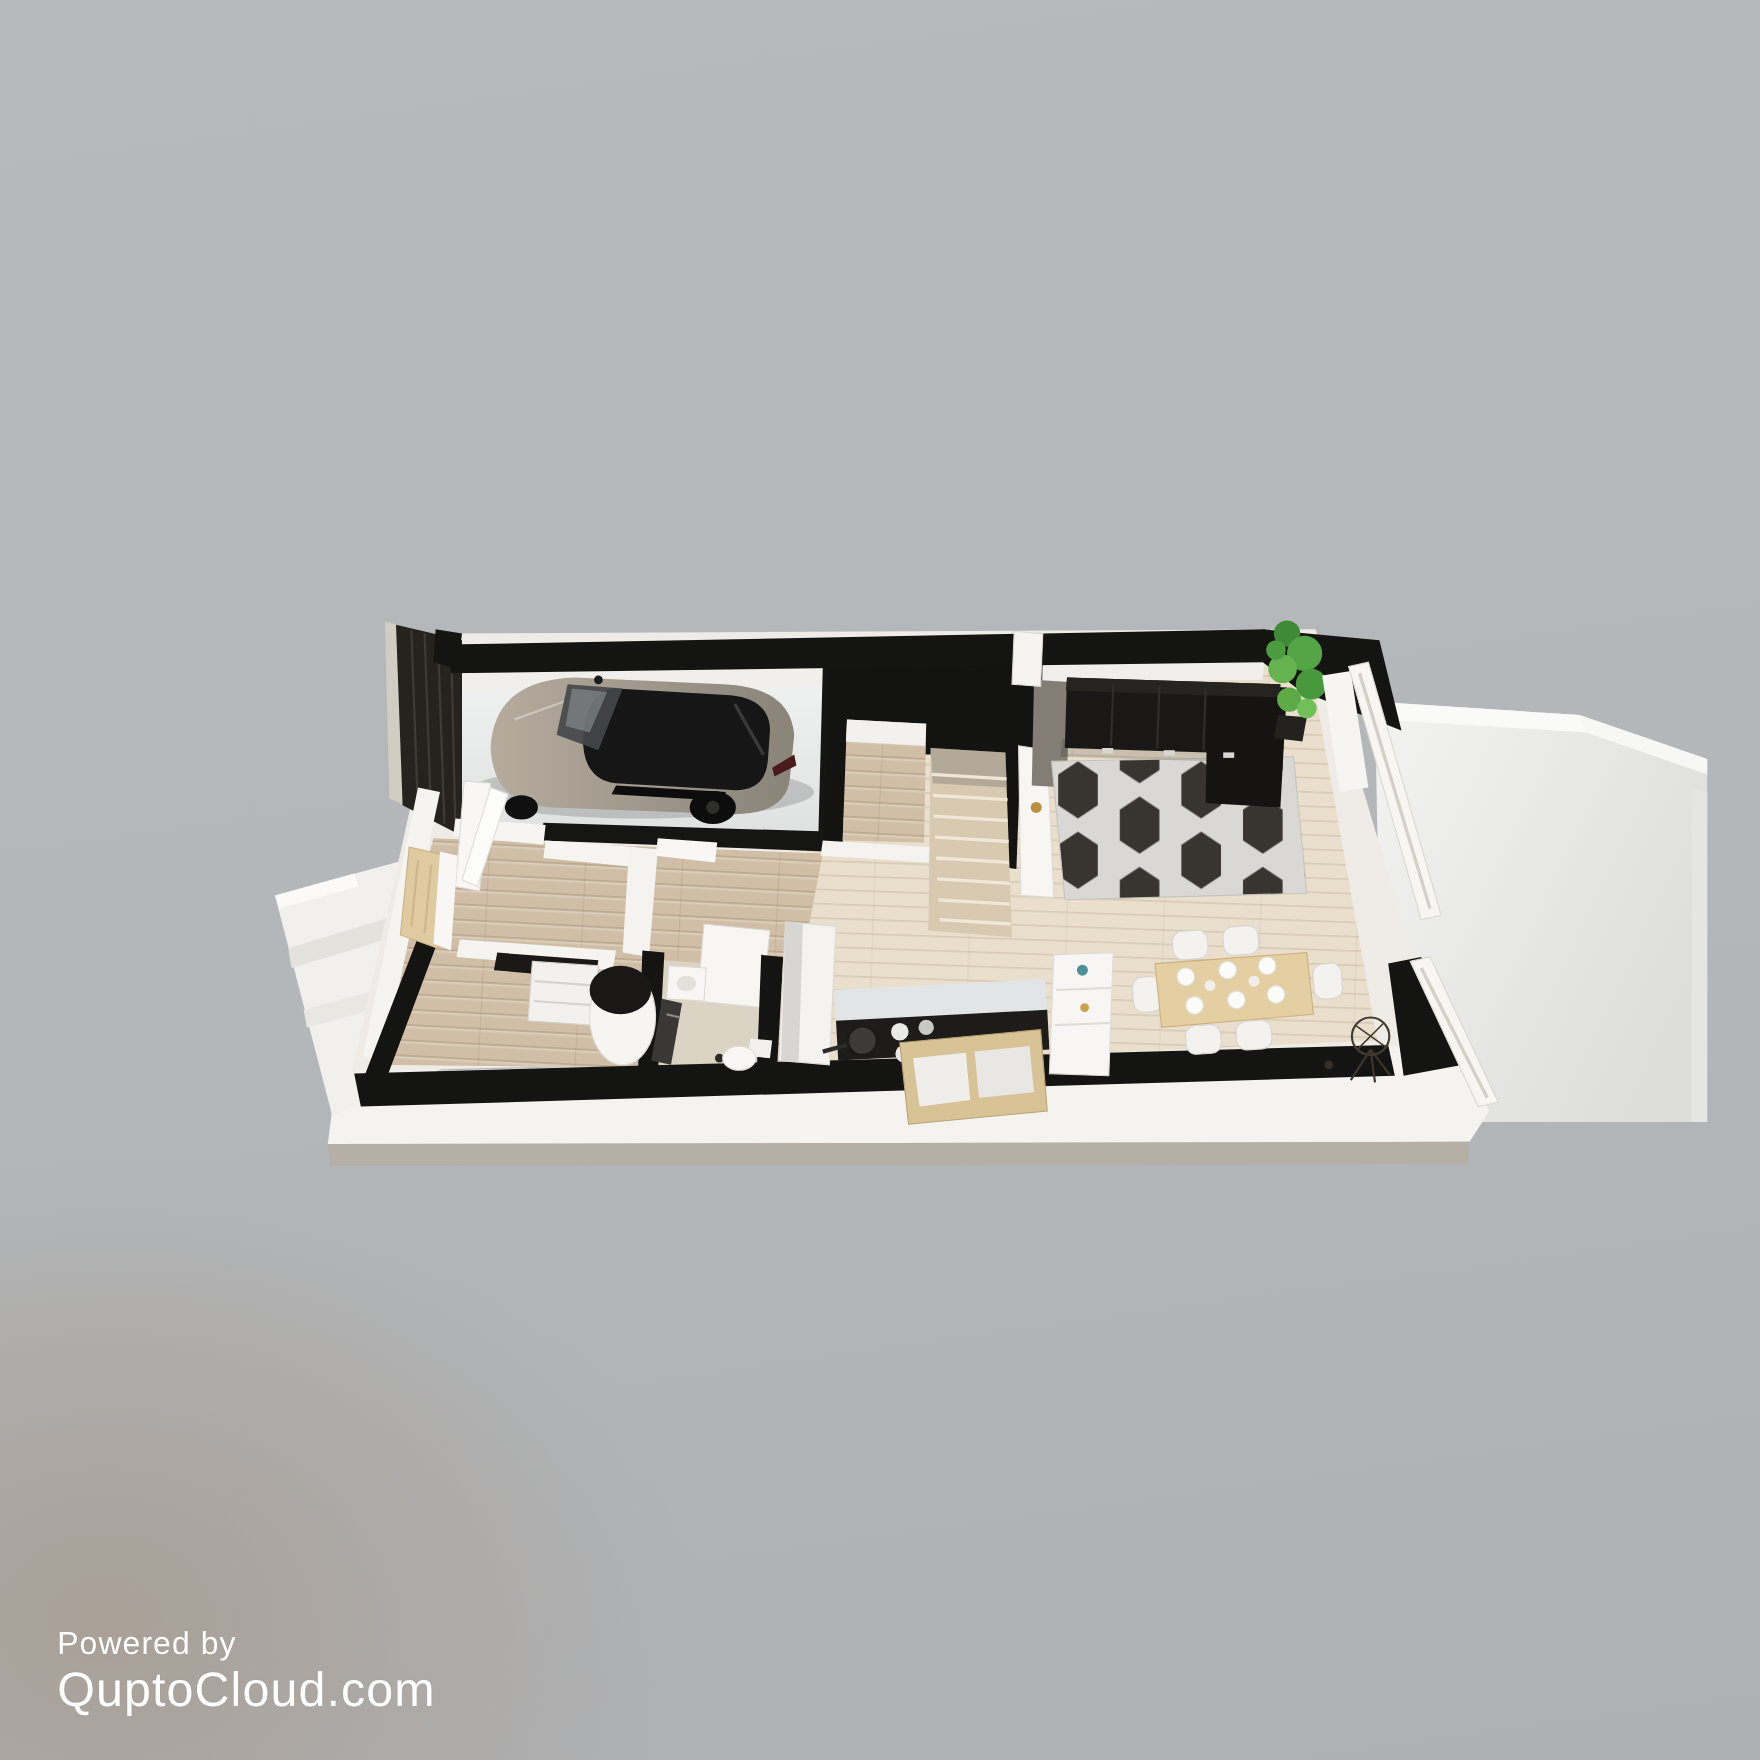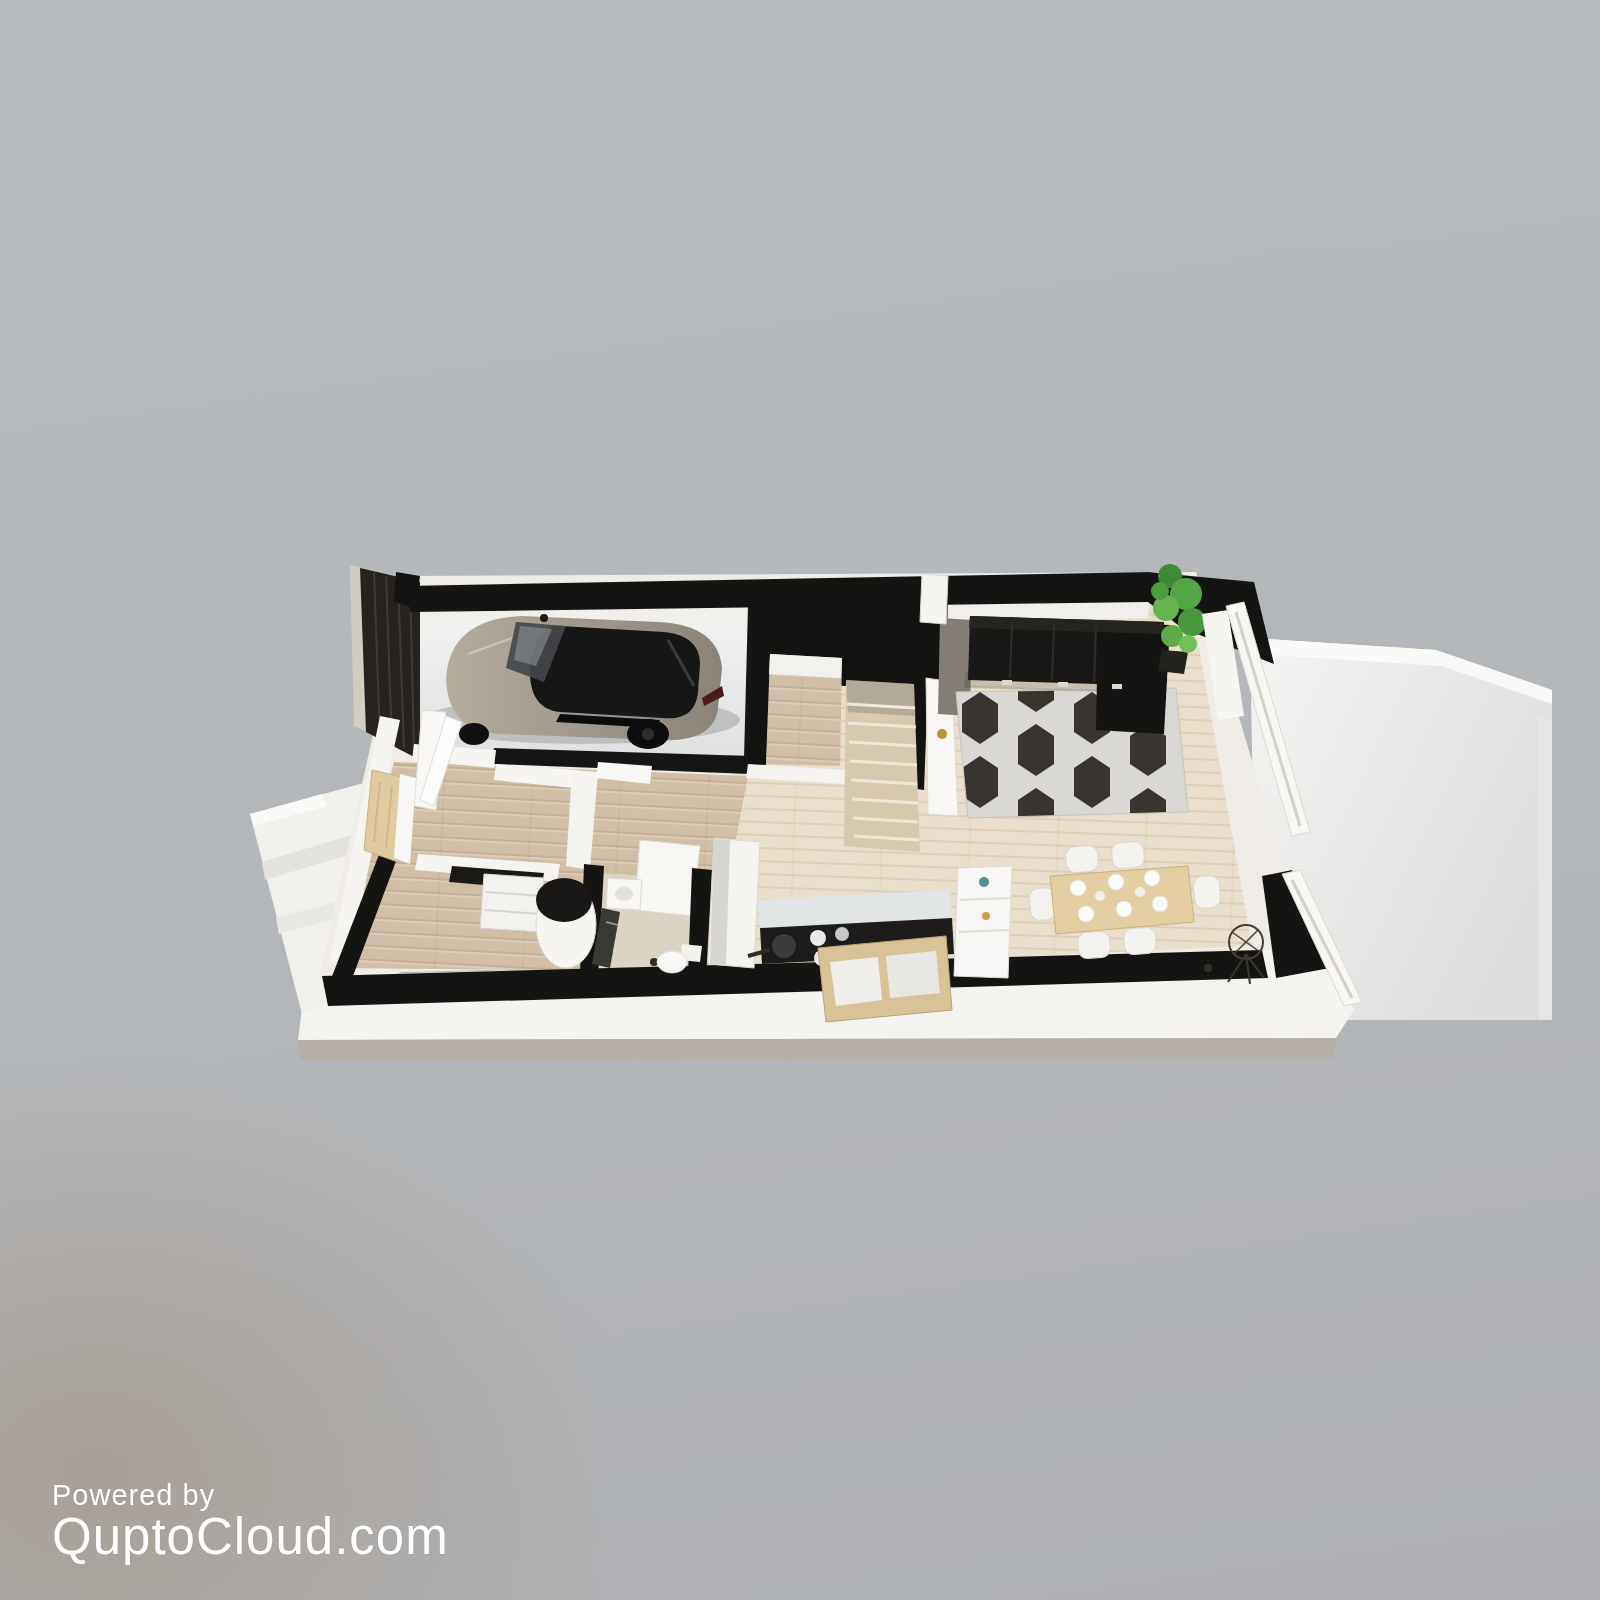--- a/index.html
+++ b/index.html
@@ -10,21 +10,21 @@
       radial-gradient(ellipse 900px 700px at 6% 92%, rgba(168,158,148,0.9) 0%, rgba(168,158,148,0) 60%),
       linear-gradient(172deg,#b7babd 0%,#b4b7ba 55%,#aeb0b3 100%);
   }
   .render-wrap{position:absolute;inset:0;margin-top:16px;}
   svg{position:absolute;left:0;top:0;}
   .watermark{
     position:absolute;left:52px;top:1462px;color:#ffffff;
     text-shadow:0 0 2px rgba(0,0,0,0.05);
   }
   .watermark .line1{font-size:29px;font-weight:400;letter-spacing:1px;line-height:34px;}
-  .watermark .line2{font-size:51px;font-weight:400;letter-spacing:1px;line-height:50px;}
+  .watermark .line2{font-size:44px;font-weight:400;letter-spacing:1px;line-height:50px;}
 </style>
 </head>
 <body>
 
 <div class="render-wrap">
   <svg width="1600" height="1600" viewBox="0 0 1600 1600" xmlns="http://www.w3.org/2000/svg">
     <defs>
       <linearGradient id="patioGrad" x1="0" y1="0" x2="1" y2="0.6">
         <stop offset="0" stop-color="#f3f3f1"></stop>
         <stop offset="1" stop-color="#dddddc"></stop>

